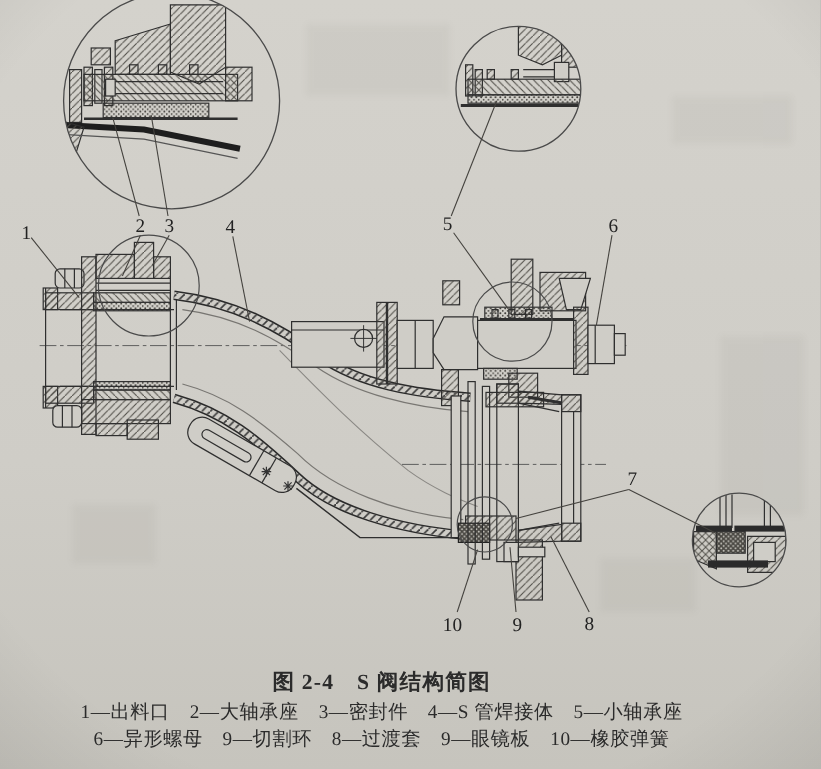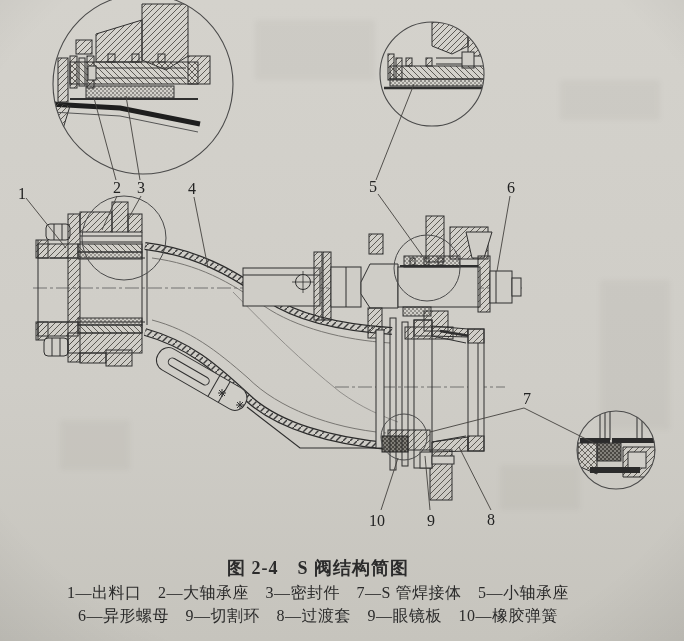--- a/index.html
+++ b/index.html
@@ -308,16 +308,16 @@
     <text class="num" x="527" y="404">7</text>
     <text class="num" x="491" y="525">8</text>
     <text class="num" x="431" y="526">9</text>
     <text class="num" x="377" y="526">10</text>
   </g>
 
   <rect x="0" y="0" width="684" height="641" fill="url(#vign)" pointer-events="none"></rect>
 </svg>
 
 <div class="caption title">图 2-4　S 阀结构简图</div>
-<div class="caption legend1">1—出料口　2—大轴承座　3—密封件　7—S 管焊接体　5—小轴承座</div>
+<div class="caption legend1">1—出料口　2—大轴承座　3—密封件　4—S 管焊接体　5—小轴承座</div>
 <div class="caption legend2">6—异形螺母　9—切割环　8—过渡套　9—眼镜板　10—橡胶弹簧</div>
 
 </div>
 
 </body></html>

